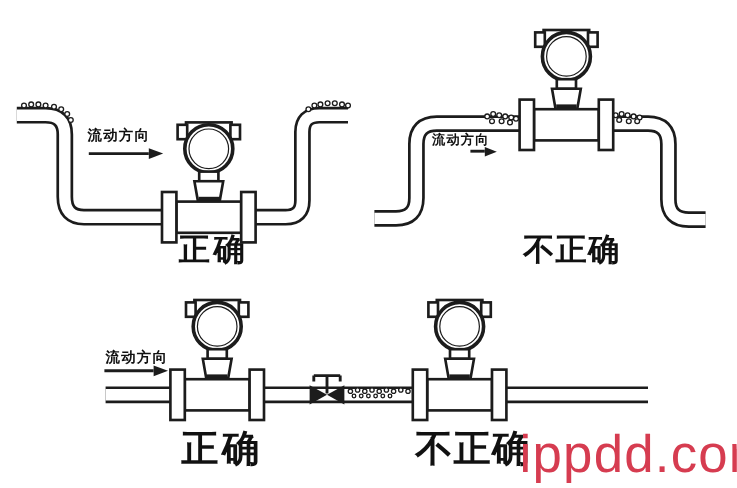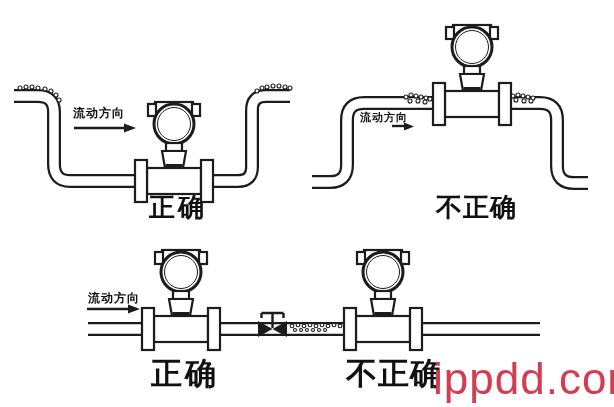--- a/index.html
+++ b/index.html
@@ -7,21 +7,21 @@
   body { font-family:"Liberation Sans", sans-serif; background:#fff; }
   #canvas { position:relative; width:614px; height:407px; background:var(--bg); overflow:hidden; }
   #art { position:absolute; left:0; top:0; color:var(--line); }
   .part  { fill:#fff; stroke:currentColor; stroke-width:2.2; }
   .head  { stroke-width:3; }
   .solid { fill:currentColor; stroke:none; }
   .pipe-outer { fill:none; stroke:currentColor; stroke-width:14; }
   .pipe-inner { fill:none; stroke:#fff; stroke-width:9.5; }
   .thin  { fill:none; stroke:currentColor; stroke-width:2.4; }
   .bub   { fill:#fff; stroke:currentColor; stroke-width:1.1; }
-  .lbl { position:absolute; font-weight:bold; color:var(--label); line-height:1; white-space:nowrap;font-family:Liberation Serif, serif; }
+  .lbl { position:absolute; font-weight:bold; color:var(--label); line-height:1; white-space:nowrap; }
   .flow { font-size:12px; letter-spacing:1px; }
   .verdict-top { font-size:26px; letter-spacing:3px; }
   .verdict-bottom { font-size:31px; letter-spacing:3px; }
   #watermark { position:absolute; left:433px; top:357px; font-size:44px; font-weight:normal;
                color:var(--watermark); line-height:1; white-space:nowrap; letter-spacing:1px; }
 </style>
 </head>
 <body>
 
 <div id="canvas">

